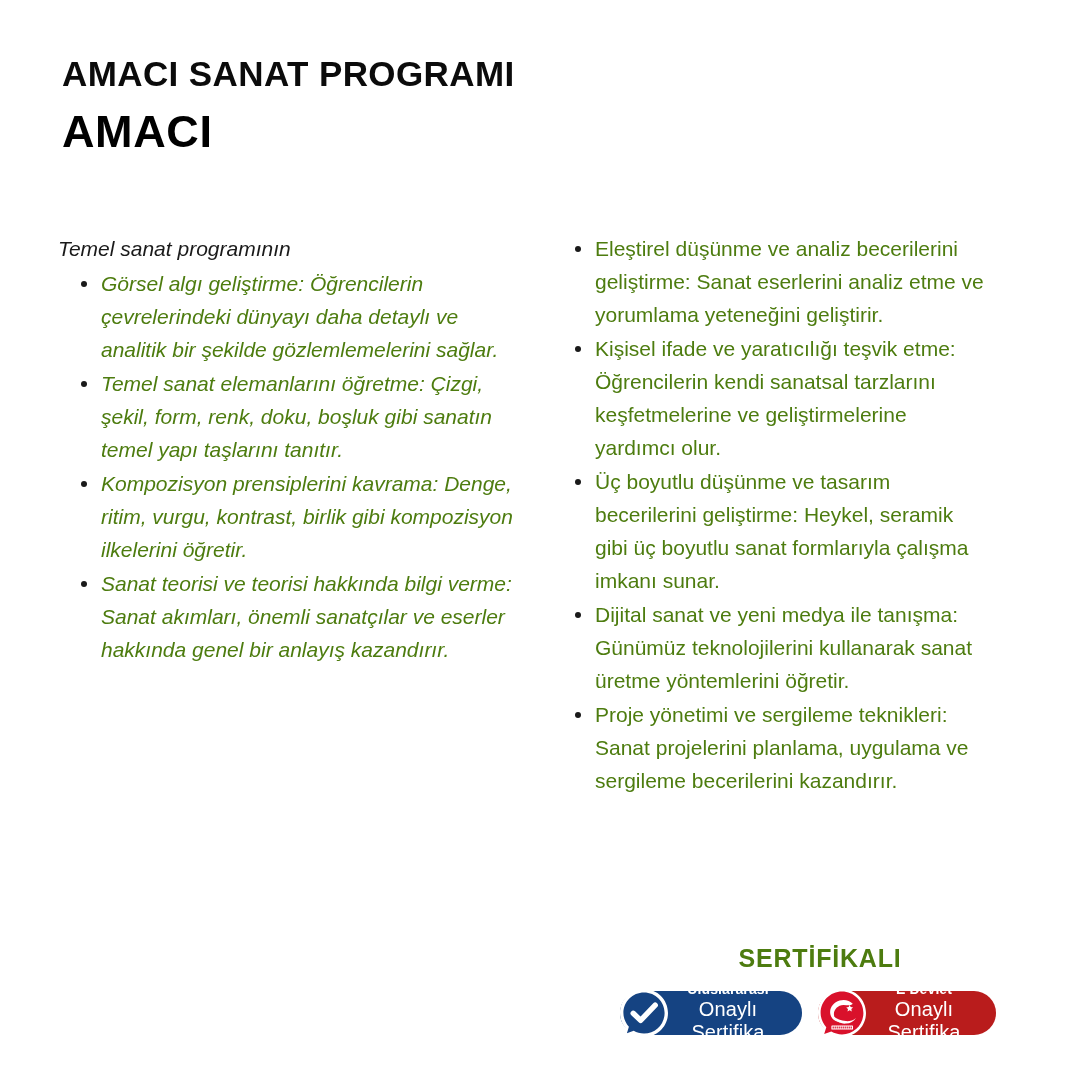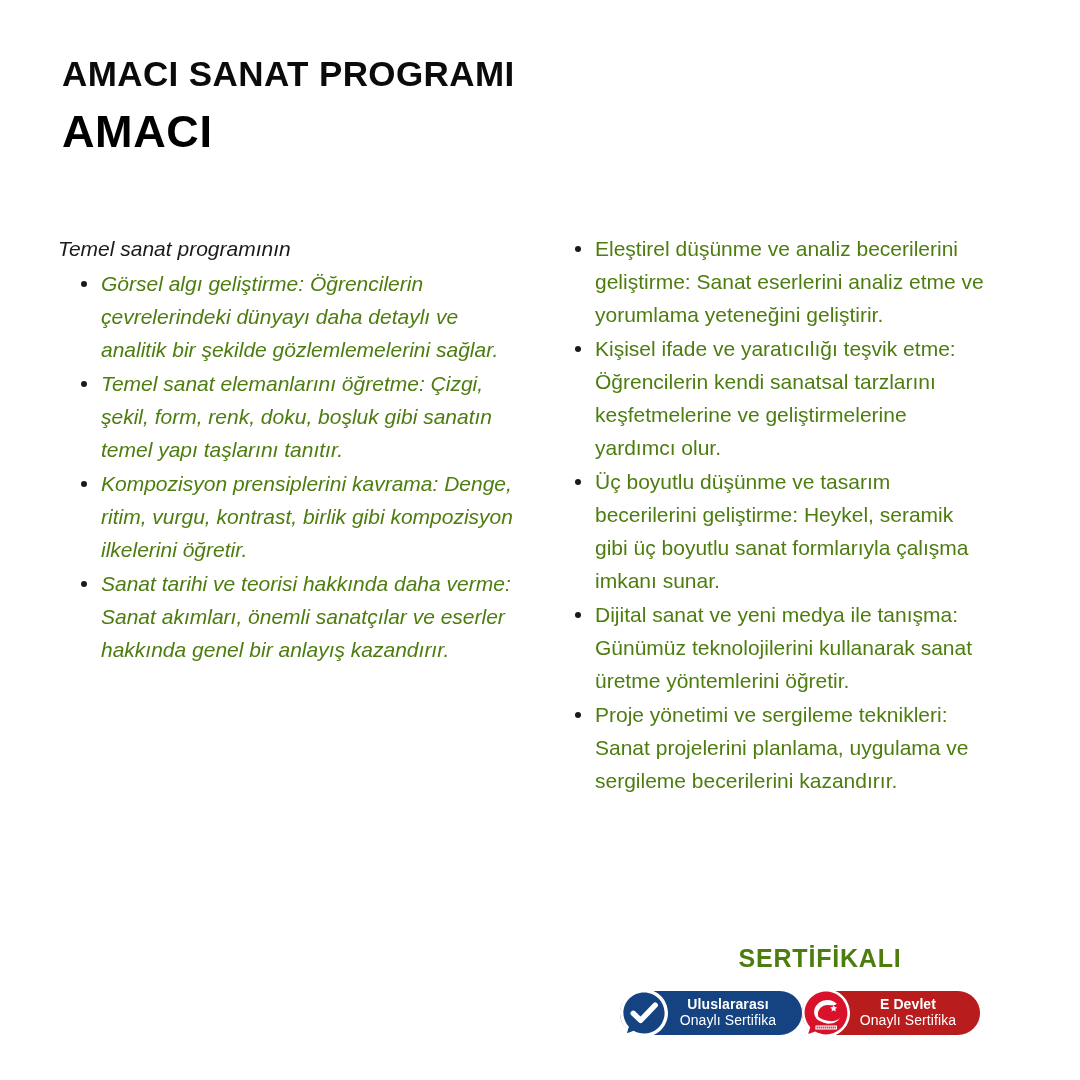--- a/index.html
+++ b/index.html
@@ -116,21 +116,21 @@
     font-size: 25px;
     font-weight: 900;
     letter-spacing: 0.8px;
     color: #4d7c0f;
     margin: 0 0 18px 0;
   }
   .badge-row {
     display: flex;
     align-items: center;
     justify-content: flex-start;
-    gap: 0;
+    gap: 16px;
   }
   .badge {
     position: relative;
     height: 44px;
     border-radius: 22px;
     display: flex;
     align-items: center;
     padding-left: 50px;
     padding-right: 16px;
     box-sizing: border-box;
@@ -154,21 +154,21 @@
     line-height: 1.14;
   }
   .badge-text .t1 {
     display: block;
     font-size: 14px;
     font-weight: 700;
     letter-spacing: 0.1px;
   }
   .badge-text .t2 {
     display: block;
-    font-size: 14px;
+    font-size: 20px;
     font-weight: 400;
     letter-spacing: 0.1px;
   }
 </style>
 </head>
 <body>
 
 <div class="header">
   <h1 class="title-line-1">AMACI SANAT PROGRAMI</h1>
   <h2 class="title-line-2">AMACI</h2>
@@ -177,21 +177,21 @@
 <div class="columns">
 
   <div class="col col-left">
     <p class="intro">
       <span>Temel sanat programının</span>
     </p>
     <ul class="bullets">
       <li>Görsel algı geliştirme: Öğrencilerin çevrelerindeki dünyayı daha detaylı ve analitik bir şekilde gözlemlemelerini sağlar.</li>
       <li>Temel sanat elemanlarını öğretme: Çizgi, şekil, form, renk, doku, boşluk gibi sanatın temel yapı taşlarını tanıtır.</li>
       <li>Kompozisyon prensiplerini kavrama: Denge, ritim, vurgu, kontrast, birlik gibi kompozisyon ilkelerini öğretir.</li>
-      <li>Sanat tarihi ve teorisi hakkında daha verme: Sanat akımları, önemli sanatçılar ve eserler hakkında genel bir anlayış kazandırır.</li>
+      <li>Sanat teorisi ve teorisi hakkında bilgi verme: Sanat akımları, önemli sanatçılar ve eserler hakkında genel bir anlayış kazandırır.</li>
     </ul>
   </div>
 
   <div class="col col-right">
     <ul class="bullets">
       <li>Eleştirel düşünme ve analiz becerilerini geliştirme: Sanat eserlerini analiz etme ve yorumlama yeteneğini geliştirir.</li>
       <li>Kişisel ifade ve yaratıcılığı teşvik etme: Öğrencilerin kendi sanatsal tarzlarını keşfetmelerine ve geliştirmelerine yardımcı olur.</li>
       <li>Üç boyutlu düşünme ve tasarım becerilerini geliştirme: Heykel, seramik gibi üç boyutlu sanat formlarıyla çalışma imkanı sunar.</li>
       <li>Dijital sanat ve yeni medya ile tanışma: Günümüz teknolojilerini kullanarak sanat üretme yöntemlerini öğretir.</li>
       <li>Proje yönetimi ve sergileme teknikleri: Sanat projelerini planlama, uygulama ve sergileme becerilerini kazandırır.</li>

